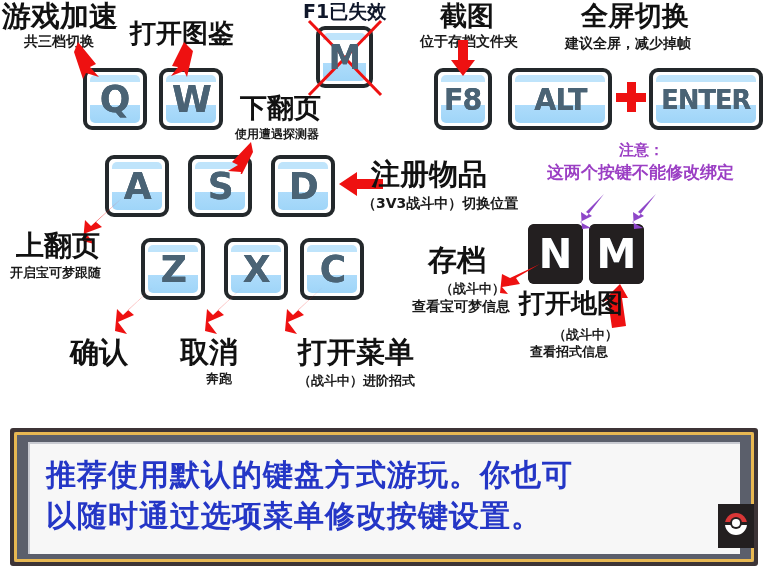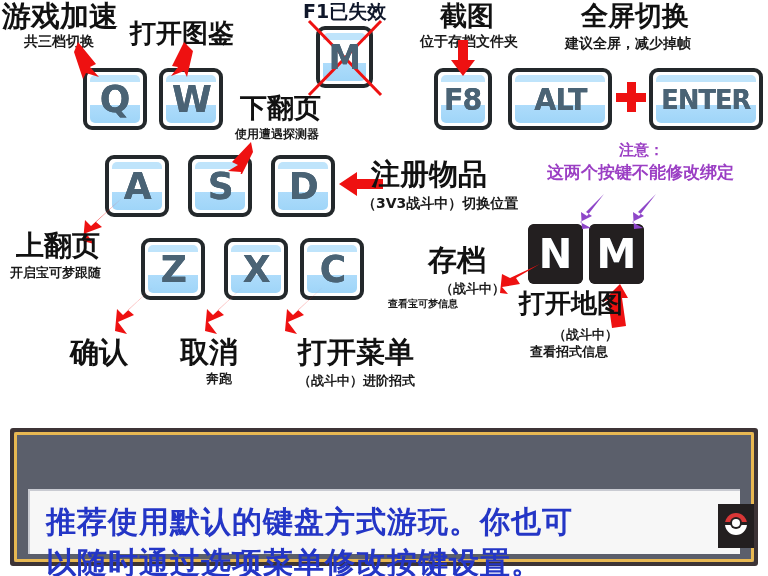--- a/index.html
+++ b/index.html
@@ -115,21 +115,20 @@
     position:absolute;left:4px;top:4px;right:4px;bottom:4px;
     box-sizing:border-box;
     background:#5b5f6b;
   }
   #dialog .panel{
     position:absolute;left:18px;top:14px;right:18px;bottom:12px;
     box-sizing:border-box;
     background:#f7f7f7;
     box-shadow:inset 2px 2px 0 #c9cbd2;
     padding:12px 16px 0 18px;
-    margin-top:47px;
   }
   .dlg-line{
     color:#2436c6;
     font-weight:bold;
     font-size:30px;
     line-height:41px;
     letter-spacing:1px;
     white-space:nowrap;
     font-family:"DejaVu Sans","Liberation Sans",sans-serif;
   }
@@ -303,21 +302,21 @@
 
   <svg class="arrow" style="left:500px;top:262px;" width="42" height="34" viewBox="0 0 42 34">
     <path d="M40 2 L16 16 L20 22 L2 25 L8 32 L0 31 L2 12 L10 16 Z" fill="#ee1111"></path>
   </svg>
   <svg class="arrow" style="left:598px;top:284px;" width="32" height="44" viewBox="0 0 32 44">
     <path d="M22 0 L30 14 L24 14 L28 42 L14 44 L10 16 L4 18 Z" fill="#ee1111"></path>
   </svg>
 
   <div class="lbl-main" style="left:428px;top:246px;font-size:29px;">存档</div>
   <div class="lbl-sub" style="left:440px;top:282px;font-size:13px;">（战斗中）</div>
-  <div class="lbl-sub" style="left:388px;top:299px;font-size:10px;text-align:center;">查看宝可梦信息</div>
+  <div class="lbl-sub" style="left:412px;top:299px;font-size:14px;text-align:center;">查看宝可梦信息</div>
 
   <div class="lbl-main" style="left:519px;top:290px;font-size:26px;">打开地图</div>
   <div class="lbl-sub" style="left:553px;top:328px;font-size:13px;">（战斗中）</div>
   <div class="lbl-sub" style="left:530px;top:345px;font-size:13px;">查看招式信息</div>
 
   <div id="dialog">
     <div class="grayframe"></div>
     <div class="gold"></div>
     <div class="panel">
       <div class="dlg-line">推荐使用默认的键盘方式游玩。你也可</div>

